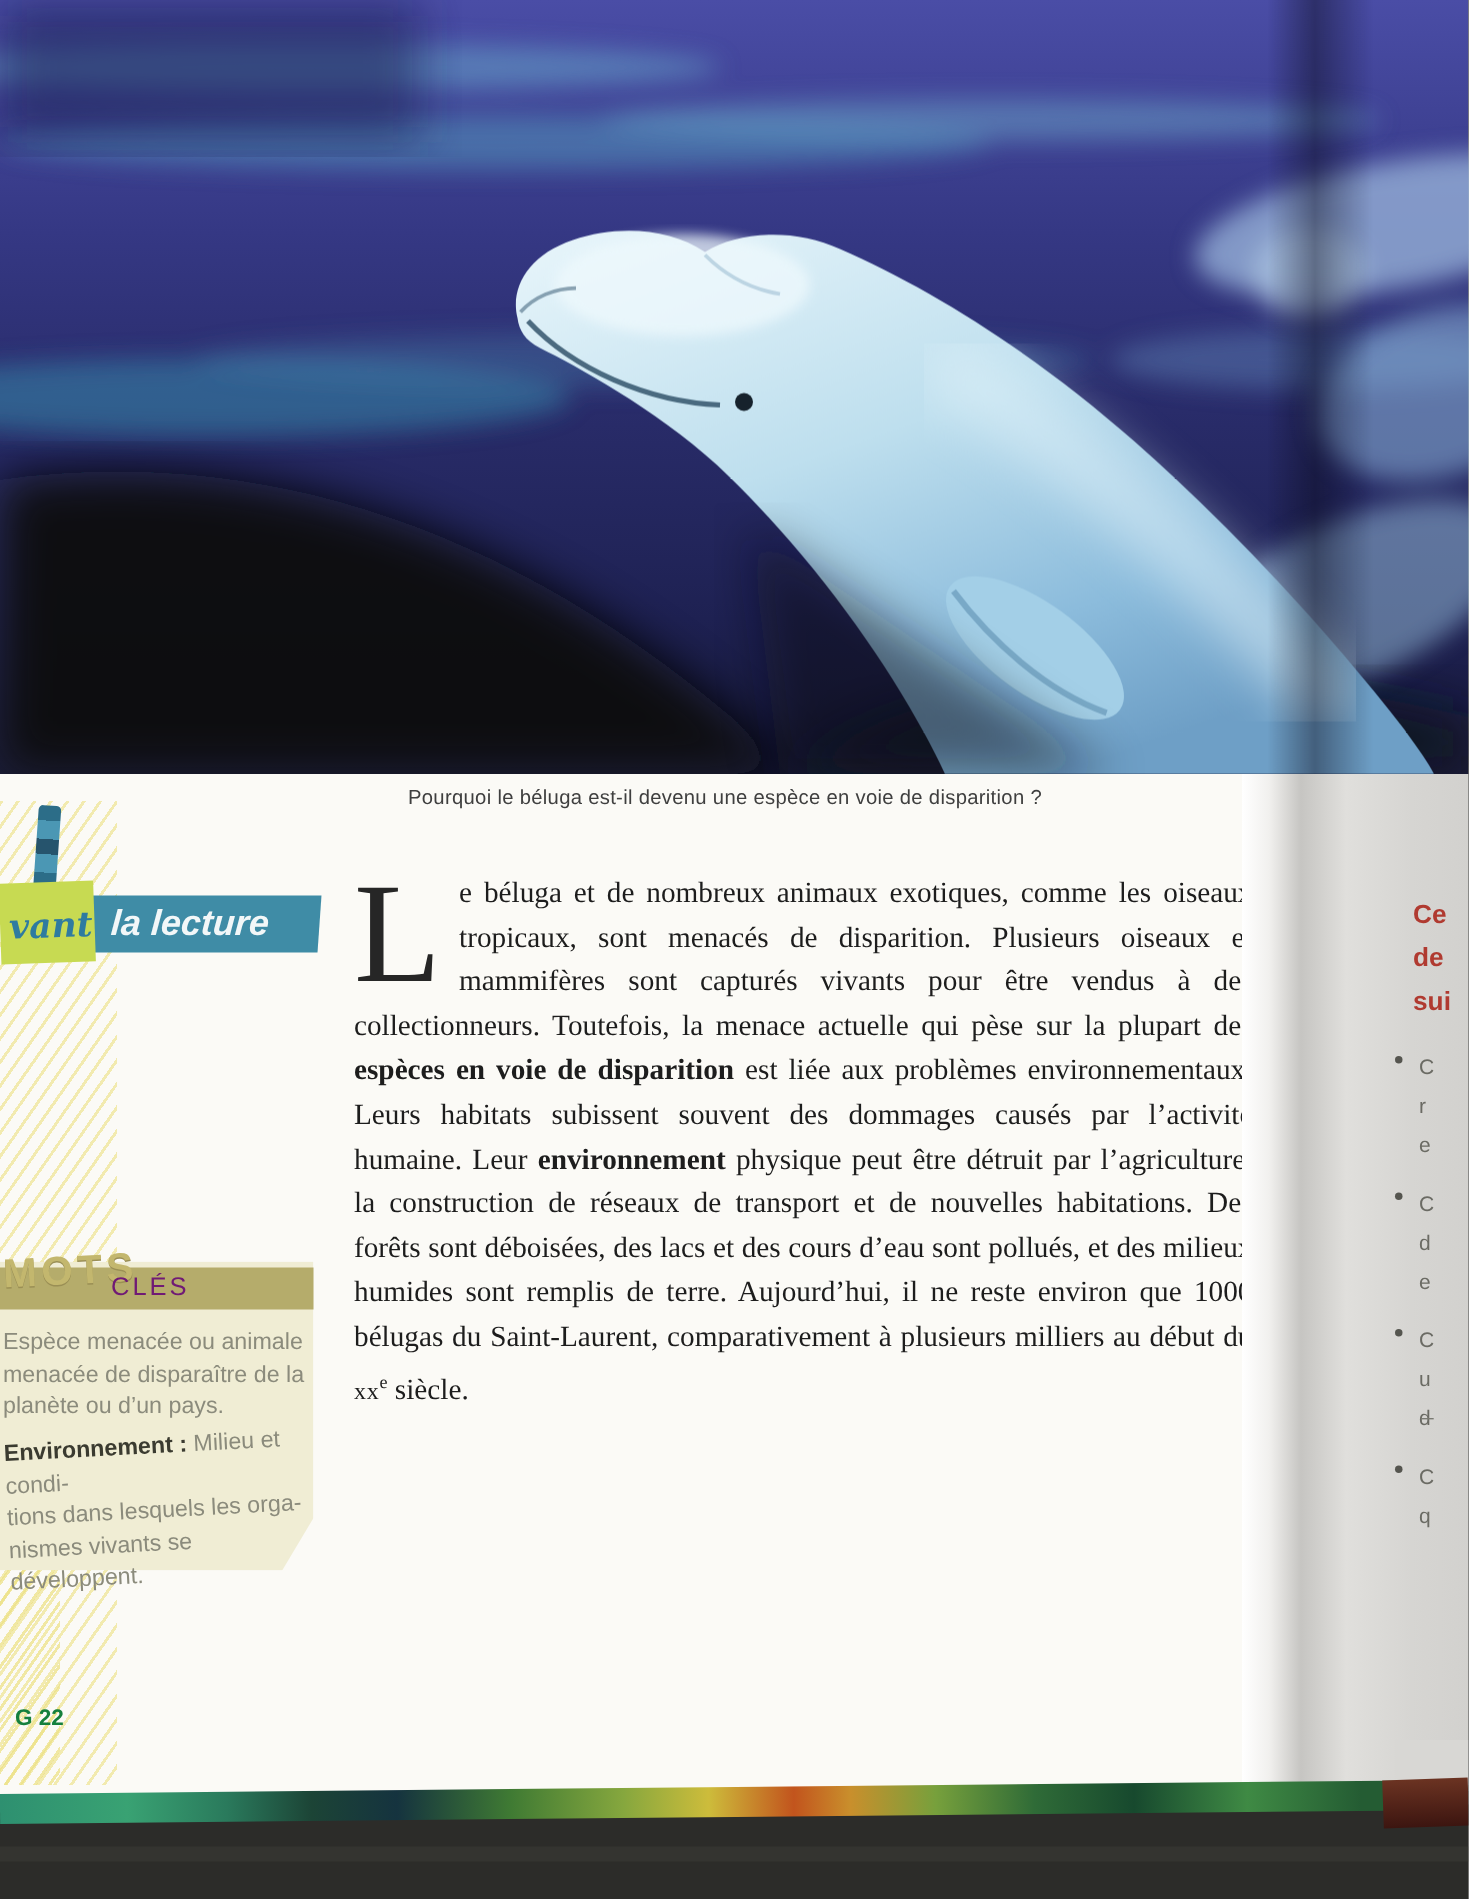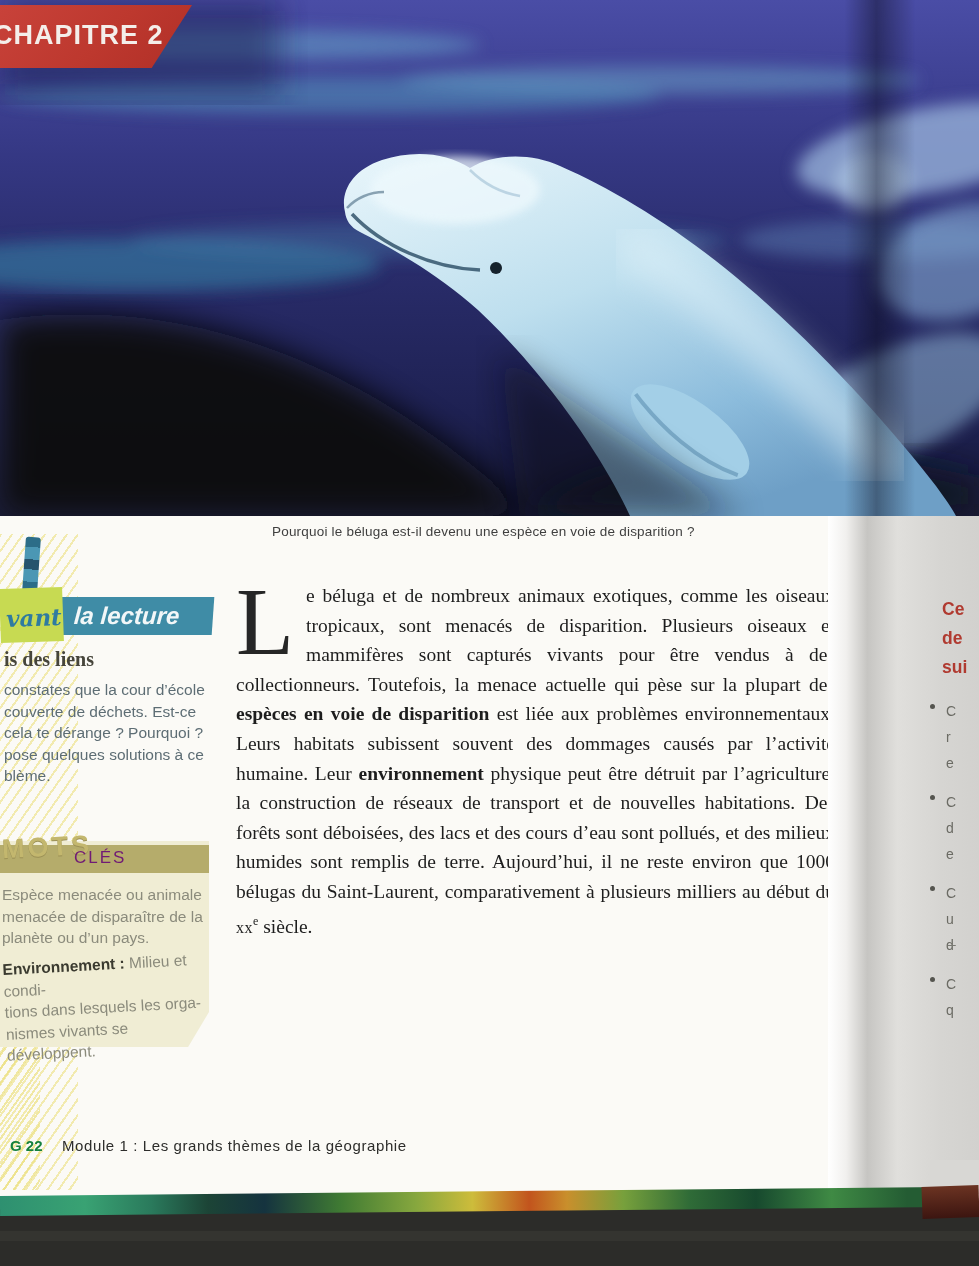--- a/index.html
+++ b/index.html
@@ -167,45 +167,34 @@
 
       <circle cx="496" cy="268" r="6" fill="#16222c"></circle>
 
       <ellipse cx="690" cy="432" rx="70" ry="30" fill="#a3cfe7" transform="rotate(36 690 432)"></ellipse>
       <path d="M632,400 C660,430 700,460 742,470" stroke="#5d8fb3" stroke-width="4" fill="none" opacity=".6" transform="rotate(6 690 432)"></path>
 
       <path d="M500,352 C600,420 690,480 740,516 L520,516 Z" fill="#0b0f17" opacity=".5" filter="url(#f16)"></path>
     </svg>
 
     <div class="curve-photo-shadow" data-name="page-fold-shadow"></div>
-    <div class="chapter-banner" data-name="chapter-banner">
-      <span data-name="chapter-label">CHAPITRE 2</span>
-    </div>
   </div>
 
   <div class="caption" data-name="photo-caption">Pourquoi le béluga est-il devenu une espèce en voie de disparition ?</div>
 
   <div class="hatch" data-name="margin-hatch-pattern"></div>
   <div class="hatch2" data-name="margin-hatch-pattern-lower"></div>
 
   <div class="liens-box" data-name="avant-la-lecture-box"></div>
   <div class="pin" data-name="clothespin-icon"></div>
   <div class="lecture-band" data-name="lecture-band">
     <span data-name="lecture-label">la lecture</span>
   </div>
   <div class="avant-sticky" data-name="avant-sticky-note">
     <span data-name="avant-label">vant</span>
-  </div>
-  <div class="liens-inner" data-name="fais-des-liens">
-    <div class="liens-heading" data-name="liens-heading">is des liens</div>
-    <div class="liens-line" data-name="liens-line">constates que la cour d’école</div>
-    <div class="liens-line" data-name="liens-line">couverte de déchets. Est-ce</div>
-    <div class="liens-line" data-name="liens-line">cela te dérange ? Pourquoi ?</div>
-    <div class="liens-line" data-name="liens-line">pose quelques solutions à ce</div>
-    <div class="liens-line" data-name="liens-line">blème.</div>
   </div>
 
   <div class="mots-box" data-name="mots-cles-box"></div>
   <div class="mots-band" data-name="mots-cles-band"></div>
   <div class="mots-word" data-name="mots-word">MOTS</div>
   <div class="cles-word" data-name="cles-word">CLÉS</div>
   <div class="defs" data-name="key-terms">
     <div data-name="definition-espece">
       <div class="def-body" data-name="definition-line">Espèce menacée ou animale</div>
       <div class="def-body" data-name="definition-line">menacée de disparaître de la</div>
@@ -257,20 +246,19 @@
       <span class="np-dot" data-name="bullet-dot"></span>
       <div class="np-frag">
           <div>C</div>
           <div>q</div>
         </div>
     </div>
   </div>
   <div class="np-dash" data-name="next-page-dash-fragment">–</div>
 
   <div class="footer-code" data-name="page-number">G 22</div>
-  <div class="footer-text" data-name="module-footer">Module 1 : Les grands thèmes de la géographie</div>
 
   <div class="right-page-bottom" data-name="next-page-bottom-edge"></div>
   <div class="table-dark" data-name="scan-background"></div>
   <div class="page-edge" data-name="book-page-edge-strip"></div>
   <div class="spine-corner" data-name="book-spine-corner"></div>
 
 </div>
 
 </body></html>

